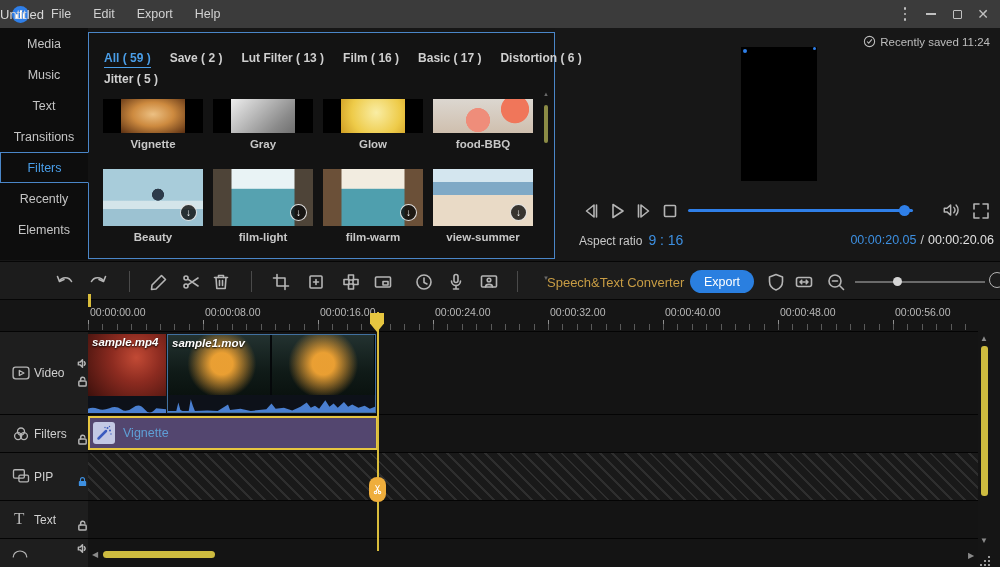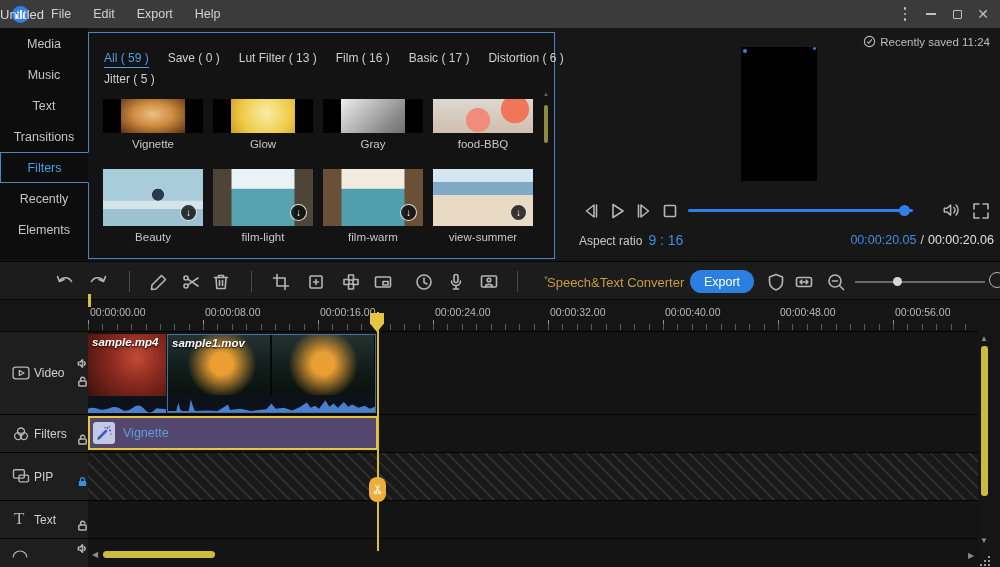--- a/index.html
+++ b/index.html
@@ -25,21 +25,21 @@
   #btn-min i { width:10px; height:1.5px; background:#c0c0c0; }
   #btn-max i { width:9px; height:9px; border:1.5px solid #c0c0c0; border-radius:1px; }
   #btn-close { font-size:14px; }
 
   
   #sidebar { position:absolute; left:0; top:28px; width:88px; height:232px; background:#0d0d0d; }
   .side-item { height:31px; display:flex; align-items:center; justify-content:center; font-size:12.5px; color:#c4c4c4; }
   .side-item.active { color:#4a9ee8; background:#0d0d0d; border:1px solid #4a86c8; border-right:1px solid #131313; position:relative; width:89px; z-index:3; }
 
   
-  #filters-panel { position:absolute; left:88px; top:32px; width:467px; height:227px; background:#131313; border:1px solid #4a86c8; z-index:2; }
+  #filters-panel { position:absolute; left:88px; top:32px; width:467px; height:227px; background:#131313; border:1px solid #4a86c8; z-index:2;font-weight:bold; }
   .tabs-row { position:absolute; left:15px; display:flex; gap:19px; white-space:nowrap; }
   .tab { font-size:12px; color:#cfcfcf; padding-bottom:2px; }
   .tab.active { color:#4a9ee8; border-bottom:1px solid #4a9ee8; }
   .thumb-row { position:absolute; left:14px; display:flex; gap:10px; }
   .thumb-item { width:100px; position:relative; }
   .thumb { width:100px; background:#000; position:relative; overflow:hidden; }
   .thumb-r1 { height:34px; display:flex; align-items:center; justify-content:center; }
   .thumb-r1 .inner { width:64px; height:34px; }
   .thumb-r2 { height:57px; }
   .thumb-label { margin-top:5px; text-align:center; font-size:11.5px; color:#c8c8c8; }
@@ -176,48 +176,48 @@
     <div class="side-item">Text</div>
     <div class="side-item">Transitions</div>
     <div class="side-item active">Filters</div>
     <div class="side-item">Recently</div>
     <div class="side-item">Elements</div>
   </div>
 
   <div id="filters-panel">
     <div class="tabs-row" style="top:18px;">
       <span class="tab active">All ( 59 )</span>
-      <span class="tab">Save ( 0 )</span>
+      <span class="tab">Save ( 2 )</span>
       <span class="tab">Lut Filter ( 13 )</span>
       <span class="tab">Film ( 16 )</span>
       <span class="tab">Basic ( 17 )</span>
       <span class="tab">Distortion ( 6 )</span>
     </div>
     <div class="tabs-row" style="top:39px;">
       <span class="tab">Jitter ( 5 )</span>
     </div>
 
     <div class="thumb-row" style="top:66px;">
       <div class="thumb-item">
         <div class="thumb thumb-r1">
             <div class="inner bg-vignette"></div>
           </div>
         <div class="thumb-label">Vignette</div>
       </div>
       <div class="thumb-item">
         <div class="thumb thumb-r1">
+            <div class="inner bg-gray"></div>
+          </div>
+        <div class="thumb-label">Gray</div>
+      </div>
+      <div class="thumb-item">
+        <div class="thumb thumb-r1">
             <div class="inner bg-glow"></div>
           </div>
         <div class="thumb-label">Glow</div>
-      </div>
-      <div class="thumb-item">
-        <div class="thumb thumb-r1">
-            <div class="inner bg-gray"></div>
-          </div>
-        <div class="thumb-label">Gray</div>
       </div>
       <div class="thumb-item">
         <div class="thumb thumb-r1">
             <div class="inner bg-food" style="width:100px;"></div>
           </div>
         <div class="thumb-label">food-BBQ</div>
       </div>
     </div>
 
     <div class="thumb-row" style="top:136px;">

